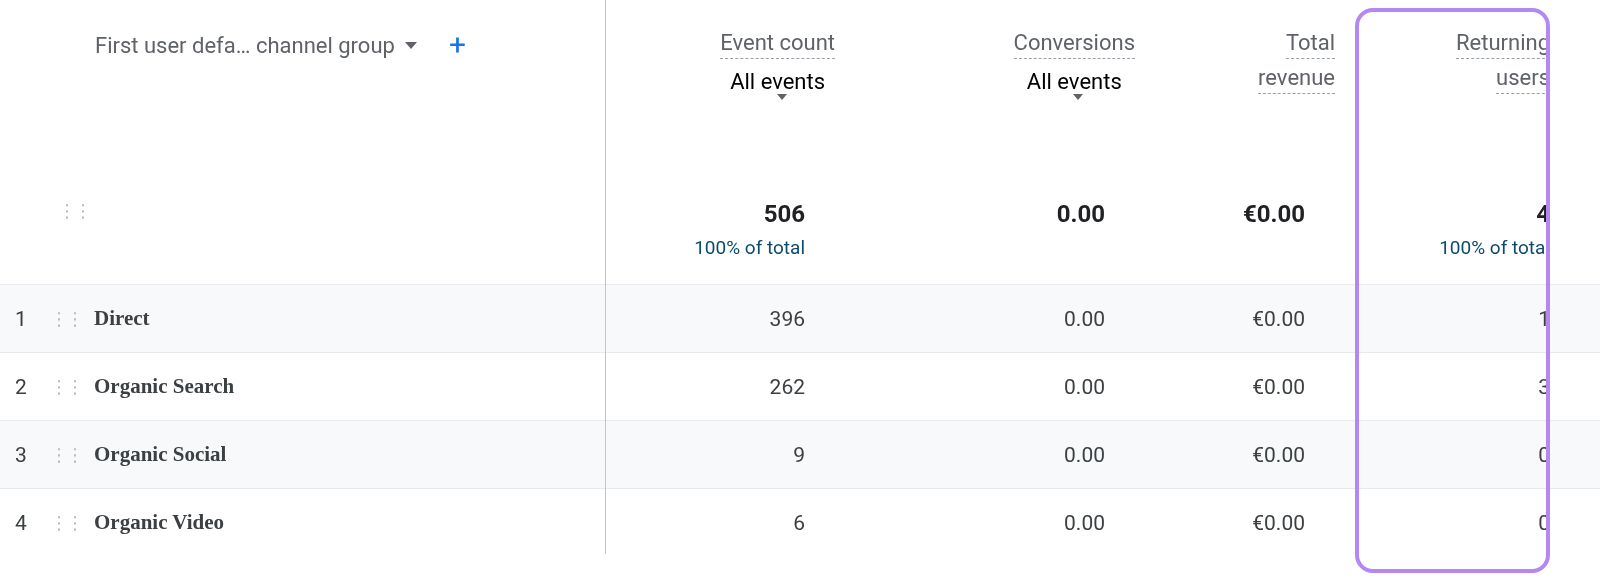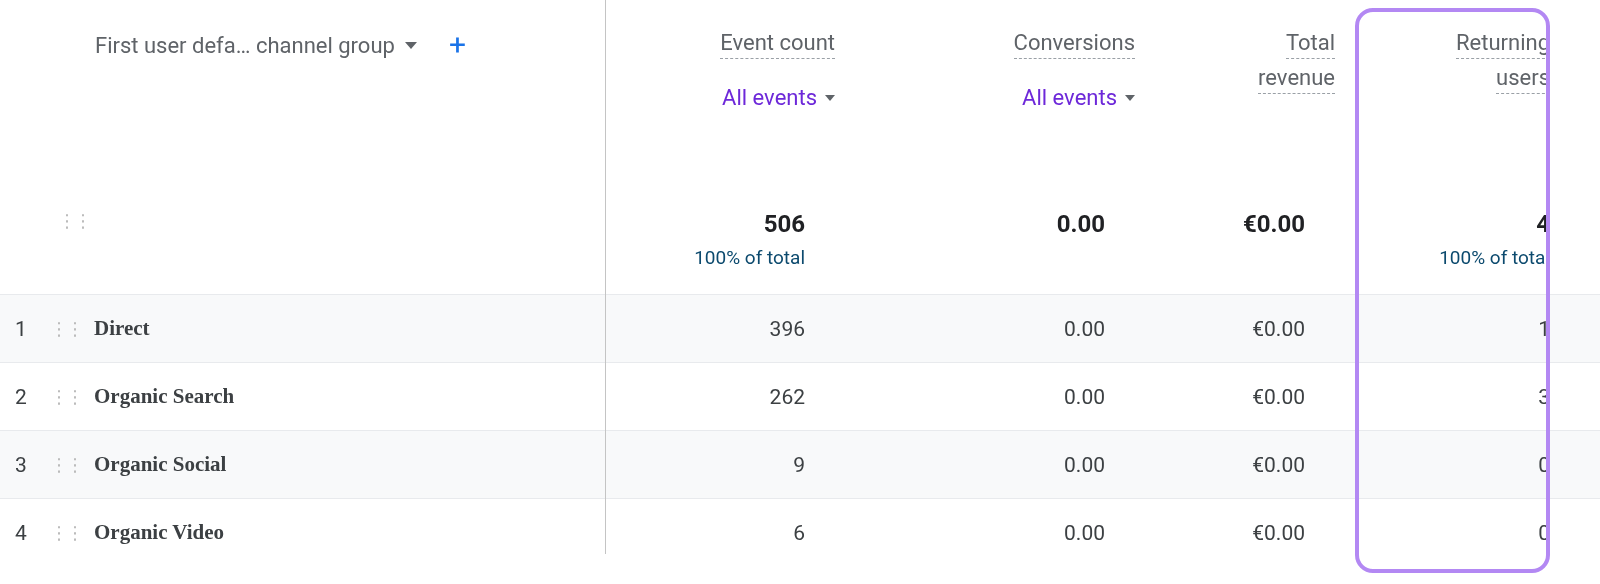--- a/index.html
+++ b/index.html
@@ -71,25 +71,26 @@
       font-size: 22px;
       color: #5f6368;
       font-weight: 400;
       border-bottom: 1px dashed #9aa0a6;
       padding-bottom: 3px;
       display: inline-block;
     }
     .metric-label.line2 { margin-top: 6px; margin-left: 48px; }
     .metric-filter {
       font-size: 22px;
-      color: #6d28d9;
-      margin-top: 26px;
+      color: #000000;
+      margin-top: 10px;
       display: flex;
       align-items: center;
       justify-content: flex-end;
+      flex-direction: column;
     }
     
     
     .totals-row .cell { padding-top: 100px; padding-bottom: 25px; }
     .totals-row .metric-col { padding-right: 30px; }
     .totals-row .ret-col { padding-right: 50px; }
     .total-value {
       font-size: 24px;
       color: #202124;
       font-weight: 700;

